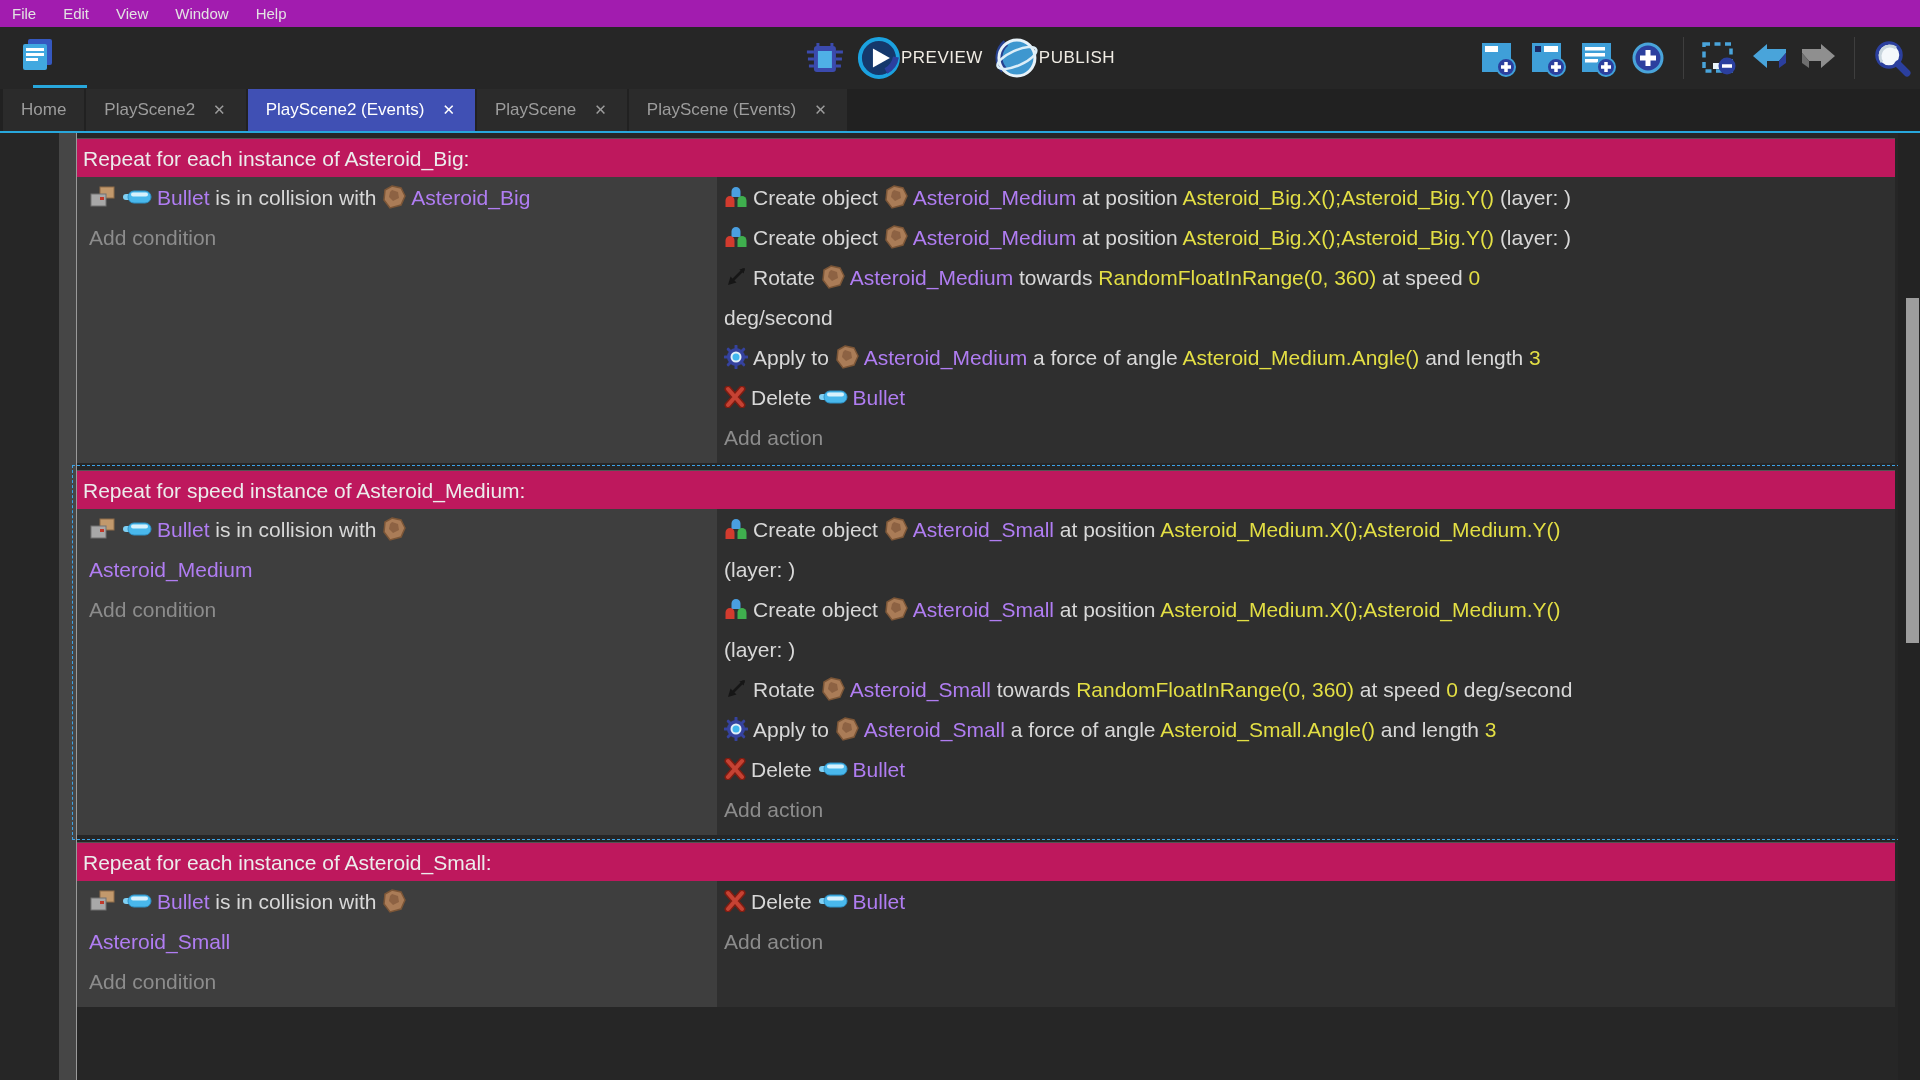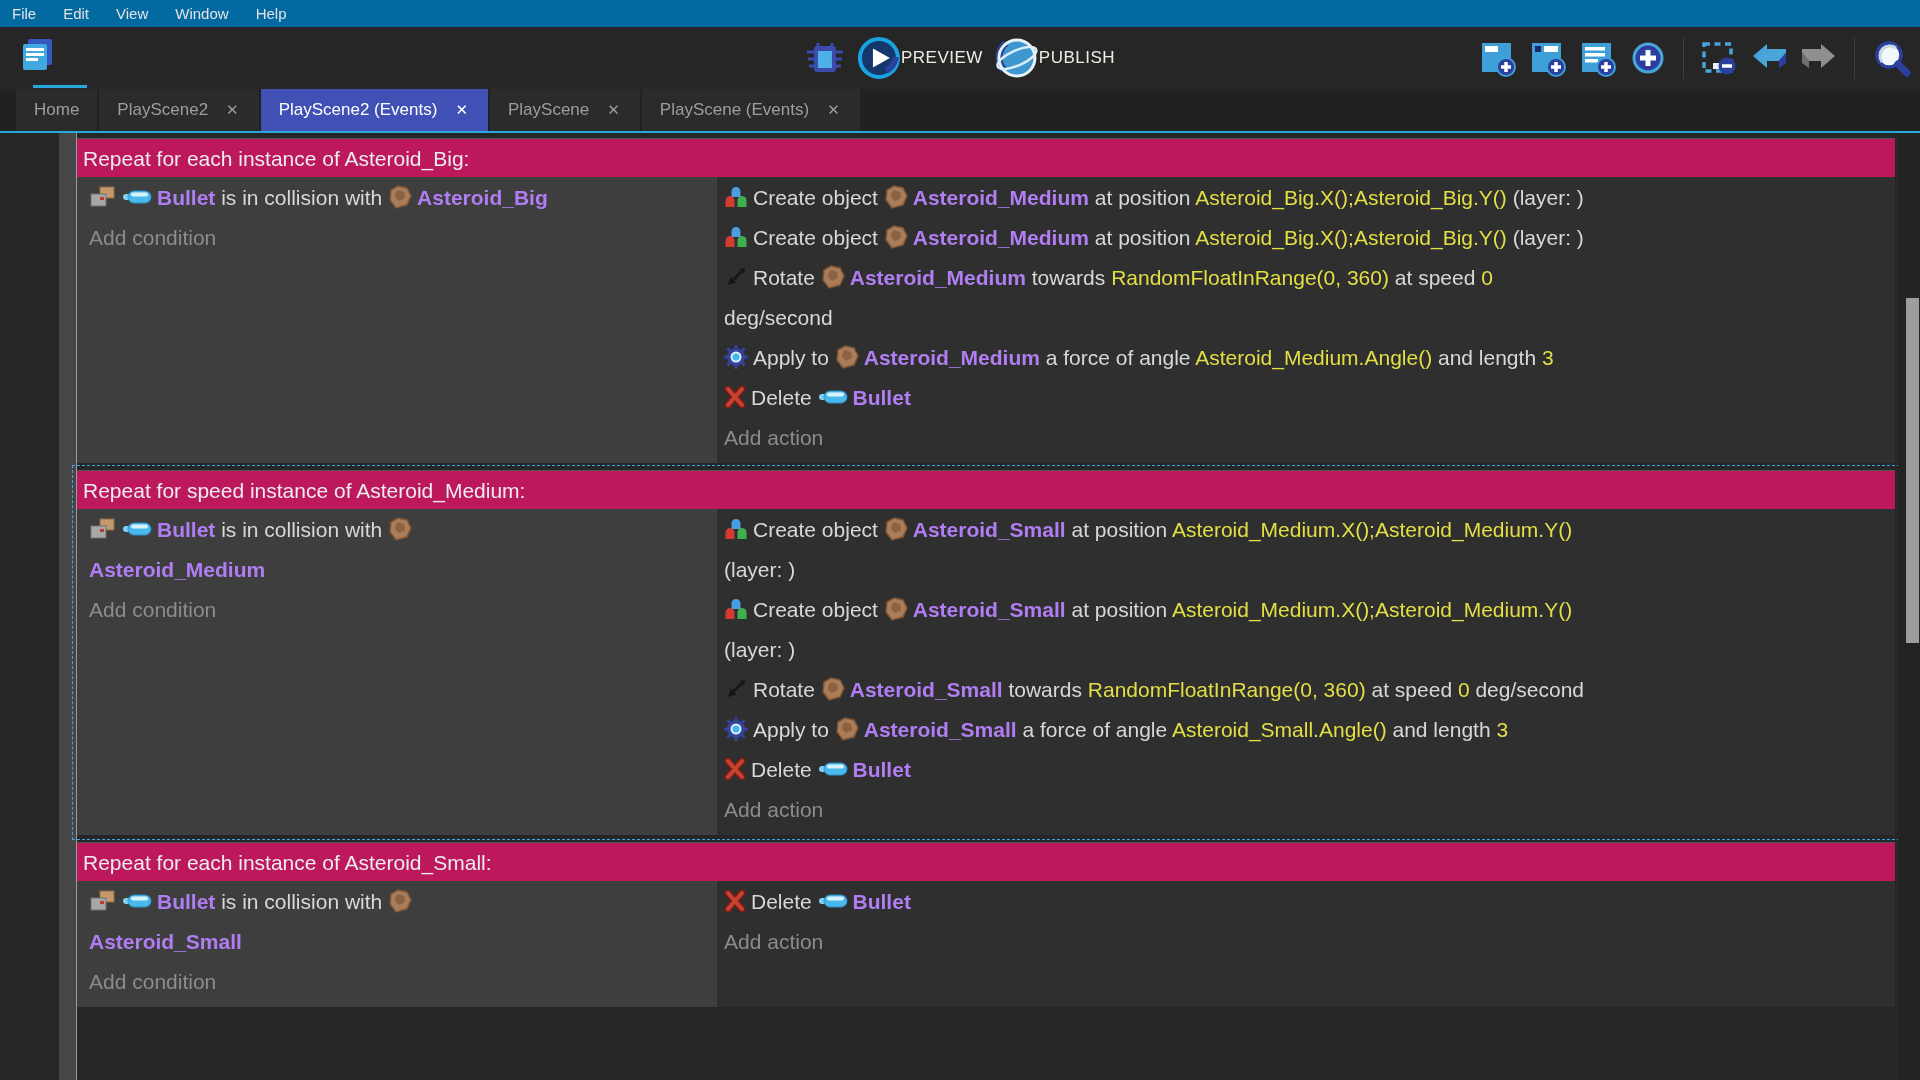--- a/index.html
+++ b/index.html
@@ -1,50 +1,50 @@
 <!DOCTYPE html>
 <html style="--accent: #28a7dc; --obj: #b07df2; --expr: #e3df44; --sel: #3ba3e8; --activeTab: #4050b4;"><head>
 <meta charset="utf-8">
 <style>
   html,body{margin:0;padding:0;background:#262626;overflow:hidden;}
   body{width:1920px;height:1080px;font-family:"Liberation Sans",sans-serif;color:#d8d8d8;position:relative;}
 
   
-  .menubar{height:27px;background:#0369a1;display:flex;align-items:center;padding-left:12px;gap:27px;font-size:15px;color:#e3e3e3;}
+  .menubar{height:27px;background:#a21caf;display:flex;align-items:center;padding-left:12px;gap:27px;font-size:15px;color:#e3e3e3;}
   .menu-item{cursor:default;}
 
   
   .toolbar{position:relative;height:62px;background:#262626;}
   .tb-left{position:absolute;left:18px;top:8px;display:flex;}
   .ribbon-underline{position:absolute;left:33px;bottom:1px;width:54px;height:3px;background:var(--accent);}
   .tb-center{position:absolute;left:50%;transform:translateX(-50%);top:0;height:100%;display:flex;align-items:center;gap:12px;}
   .tb-btn{display:flex;align-items:center;gap:0;color:#f0ece4;font-size:17px;letter-spacing:.5px;}
   .tb-right{position:absolute;right:8px;top:0;height:100%;display:flex;align-items:center;gap:10px;}
   .tb-icon{display:inline-flex;}
   .tb-sep{width:1px;height:42px;background:#3e3e3e;margin:0 5px;}
 
   
-  .tabbar{height:44px;background:#212121;display:flex;align-items:stretch;border-bottom:2px solid var(--accent);box-sizing:border-box;padding-left:16px;}
+  .tabbar{height:44px;background:#212121;display:flex;align-items:stretch;border-bottom:2px solid var(--accent);box-sizing:border-box;padding-left:3px;}
   .tab{display:flex;align-items:center;gap:16px;padding:0 18px;background:#2b2b2b;color:#9d9d9d;font-size:17px;margin-right:2px;cursor:default;}
   .tab.active{background:var(--activeTab);color:#ffffff;}
   .tab .close{font-size:15px;padding:2px 2px;}
 
   
   .events-wrap{position:relative;height:947px;overflow:hidden;}
   .rail{position:absolute;left:59px;top:0;width:17px;height:100%;background:#464646;border-right:1px solid #9a9a9a;}
   .events{position:absolute;left:77px;right:25px;top:5px;}
   .event{margin-bottom:7px;position:relative;}
   .event.selected{outline:1px dashed var(--sel);outline-offset:4px;}
   .ev-header{height:38px;line-height:39px;background:#be185d;color:#ececec;font-size:21px;padding-left:6px;border-top:1px solid #535353;white-space:nowrap;overflow:hidden;}
   .ev-body{display:flex;align-items:stretch;}
   .conds{width:640px;flex:0 0 640px;background:#3e3e3e;padding:1px 0 5px;box-sizing:border-box;}
   .acts{flex:1;background:#2f2f2f;padding:1px 0 5px;min-width:0;}
   .line{line-height:40px;font-size:21px;padding:0 6px 0 12px;white-space:nowrap;overflow:hidden;color:#d8d8d8;}
   .acts .line{padding-left:7px;}
-  .obj{color:var(--obj);font-weight:bold;}
+  .obj{color:var(--obj);font-weight:normal;}
   .expr{color:var(--expr);}
   .add{color:#8c8c8c;}
   .row-icon{display:inline-block;}
   .row-icon svg{vertical-align:middle;position:relative;top:-2px;margin-right:5px;}
 
   
   .scrollbar{position:absolute;right:0;top:0;width:22px;height:100%;background:#232323;}
   .scroll-thumb{position:absolute;right:1px;top:165px;width:13px;height:345px;background:#9d9d9d;}
 </style>
 </head>

